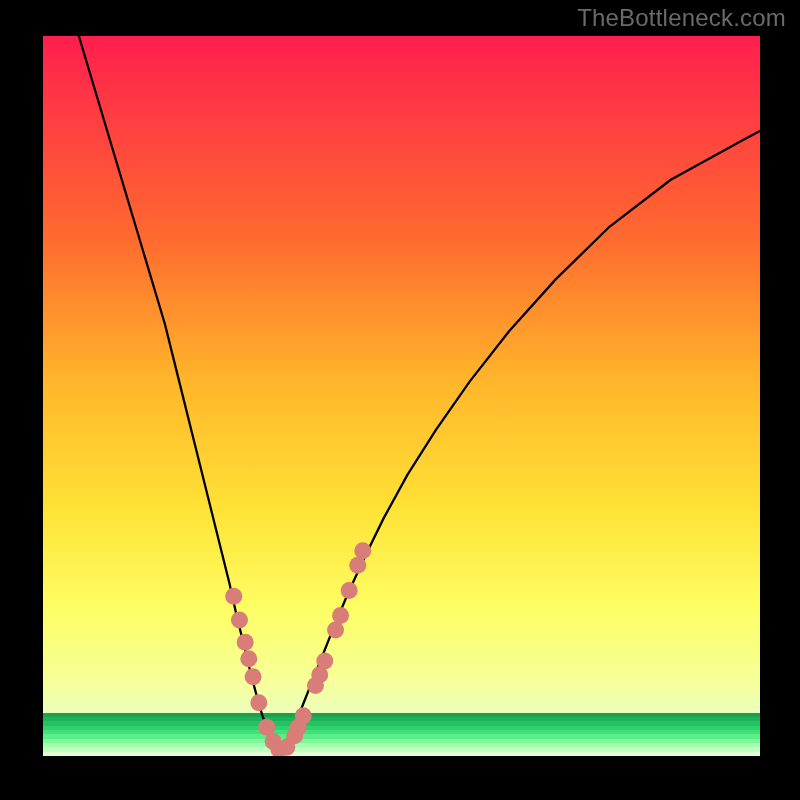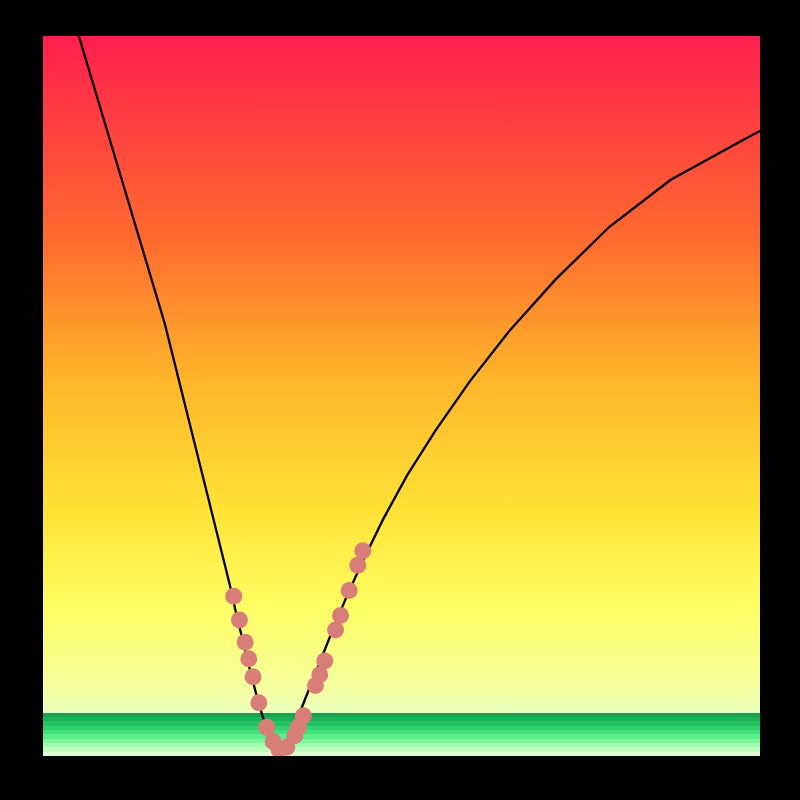--- a/index.html
+++ b/index.html
@@ -49,20 +49,21 @@
   }
   .dot {
     fill: #d87d78;
     stroke: none;
   }
 </style>
 </head>
 <body>
 
 <div class="container">
+  <div class="watermark">TheBottleneck.com</div>
 
   <div class="plot-area">
 
     <div class="gradient-rect" id="grad" style="background: linear-gradient(rgb(255, 31, 78) 0%, rgb(255, 106, 47) 28%, rgb(255, 182, 43) 48%, rgb(255, 227, 54) 66%, rgb(253, 255, 102) 80%, rgb(246, 255, 156) 90%, rgb(232, 255, 196) 95%, rgb(183, 255, 176) 100%);"></div>
 
     <div id="green-bands">
         <div class="green-band" style="top: 715.68px; height: 4.32px; background: rgb(224, 255, 212);"></div>
         <div class="green-band" style="top: 711.36px; height: 4.32px; background: rgb(192, 255, 190);"></div>
         <div class="green-band" style="top: 707.04px; height: 4.32px; background: rgb(159, 255, 172);"></div>
         <div class="green-band" style="top: 702.72px; height: 4.32px; background: rgb(125, 247, 154);"></div>

